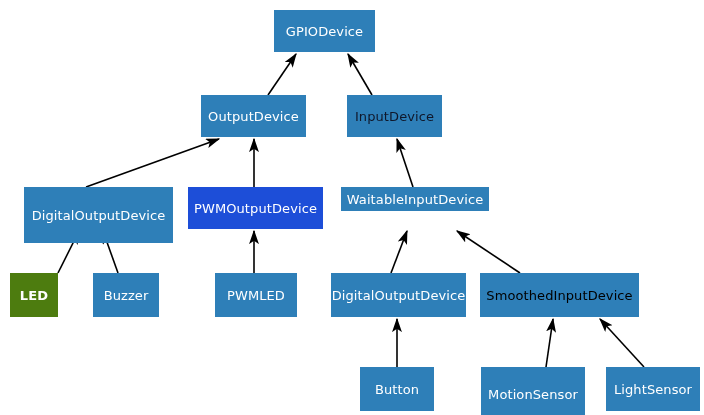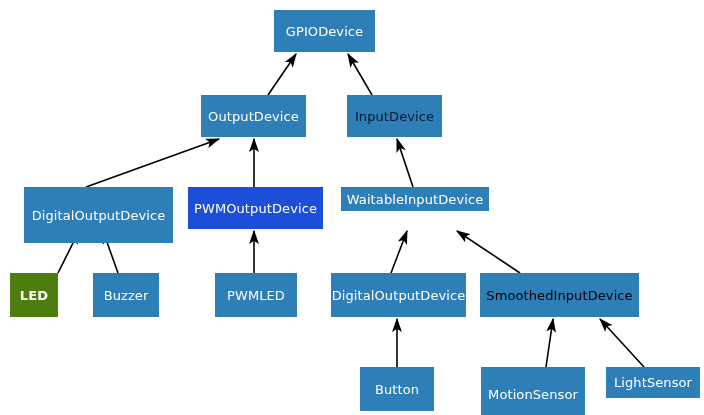--- a/index.html
+++ b/index.html
@@ -106,18 +106,18 @@
       </div>
       <div class="node" style="left: 480px; top: 273px; width: 159px; height: 44px; background: rgb(46, 127, 184); color: #000000;">
         <span>SmoothedInputDevice</span>
       </div>
       <div class="node" style="left: 360px; top: 367px; width: 74px; height: 44px; background: rgb(46, 127, 184); color: rgb(255, 255, 255);">
         <span>Button</span>
       </div>
       <div class="node" style="left: 481px; top: 367px; width: 104px; height: 54px; background: rgb(46, 127, 184); color: rgb(255, 255, 255);">
         <span>MotionSensor</span>
       </div>
-      <div class="node" style="left: 606px; top: 367px; width: 94px; height: 31px; background: rgb(46, 127, 184); color: rgb(255, 255, 255);">
+      <div class="node" style="left: 606px; top: 367px; width: 94px; height: 44px; background: rgb(46, 127, 184); color: rgb(255, 255, 255);">
         <span>LightSensor</span>
       </div>
     </div>
 
 </div>
 
 </body></html>

